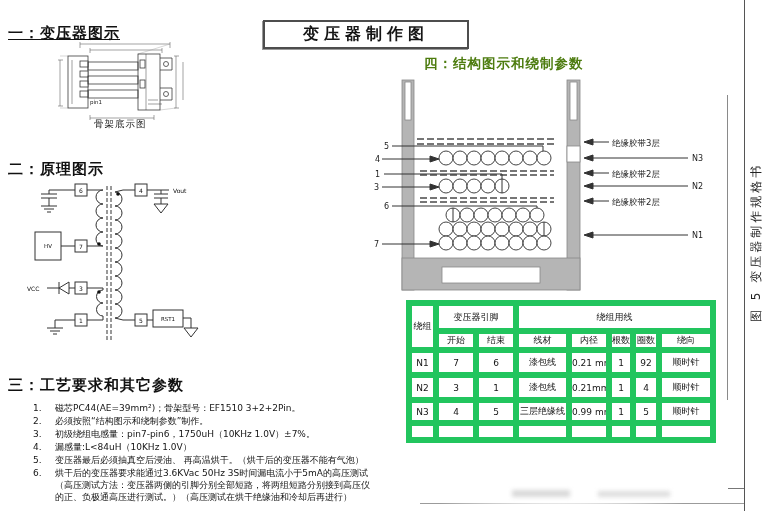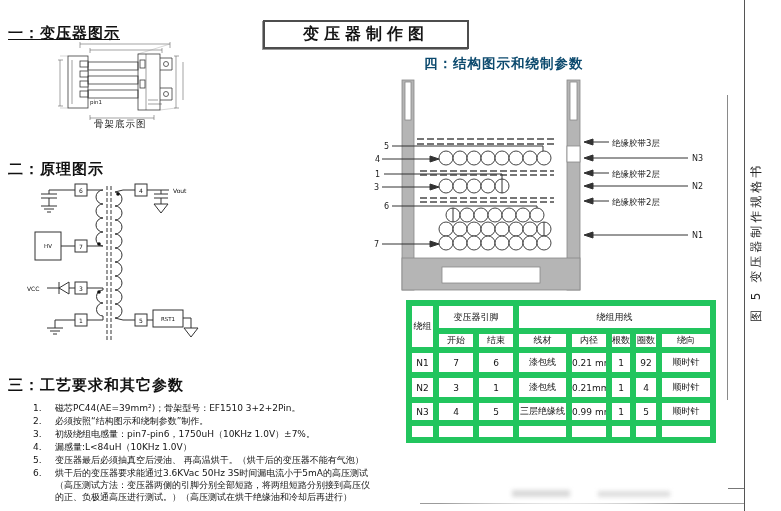--- a/index.html
+++ b/index.html
@@ -1,20 +1,20 @@
 <!DOCTYPE html>
 <html><head>
 <meta charset="utf-8">
 <style>
   html,body{margin:0;padding:0;background:#fff;}
   .page{position:relative;width:781px;height:511px;background:#ffffff;overflow:hidden;
         font-family:"DejaVu Sans","Liberation Sans",sans-serif;color:#151515;}
   .abs{position:absolute;}
   .heading{font-weight:bold;font-size:15px;letter-spacing:1px;color:#111;}
-  .heading-small{font-weight:bold;font-size:13.5px;letter-spacing:1px;color:#0c4a6e;}
+  .heading-small{font-weight:bold;font-size:13.5px;letter-spacing:1px;color:#4d7c0f;}
   .title-box{left:263px;top:4px;width:202px;height:25px;border:2px solid #4d4d4d;
              box-shadow:-1px 1px 0 #9a9a9a;display:flex;align-items:center;justify-content:center;
              font-size:16px;font-weight:bold;letter-spacing:5px;margin-top:16px;}
   .caption{font-size:9.5px;letter-spacing:1px;color:#222;}
   .proc-list{left:30px;top:402px;width:348px;font-size:9px;line-height:12px;}
   .proc-item{display:flex;margin-bottom:1px;}
   .proc-num{width:22px;flex:0 0 22px;text-align:left;padding-left:3px;}
   .proc-text{flex:1;}
   table.wind{border-collapse:collapse;table-layout:fixed;}
   table.wind td{border:6px solid #22c55e;text-align:center;vertical-align:middle;

